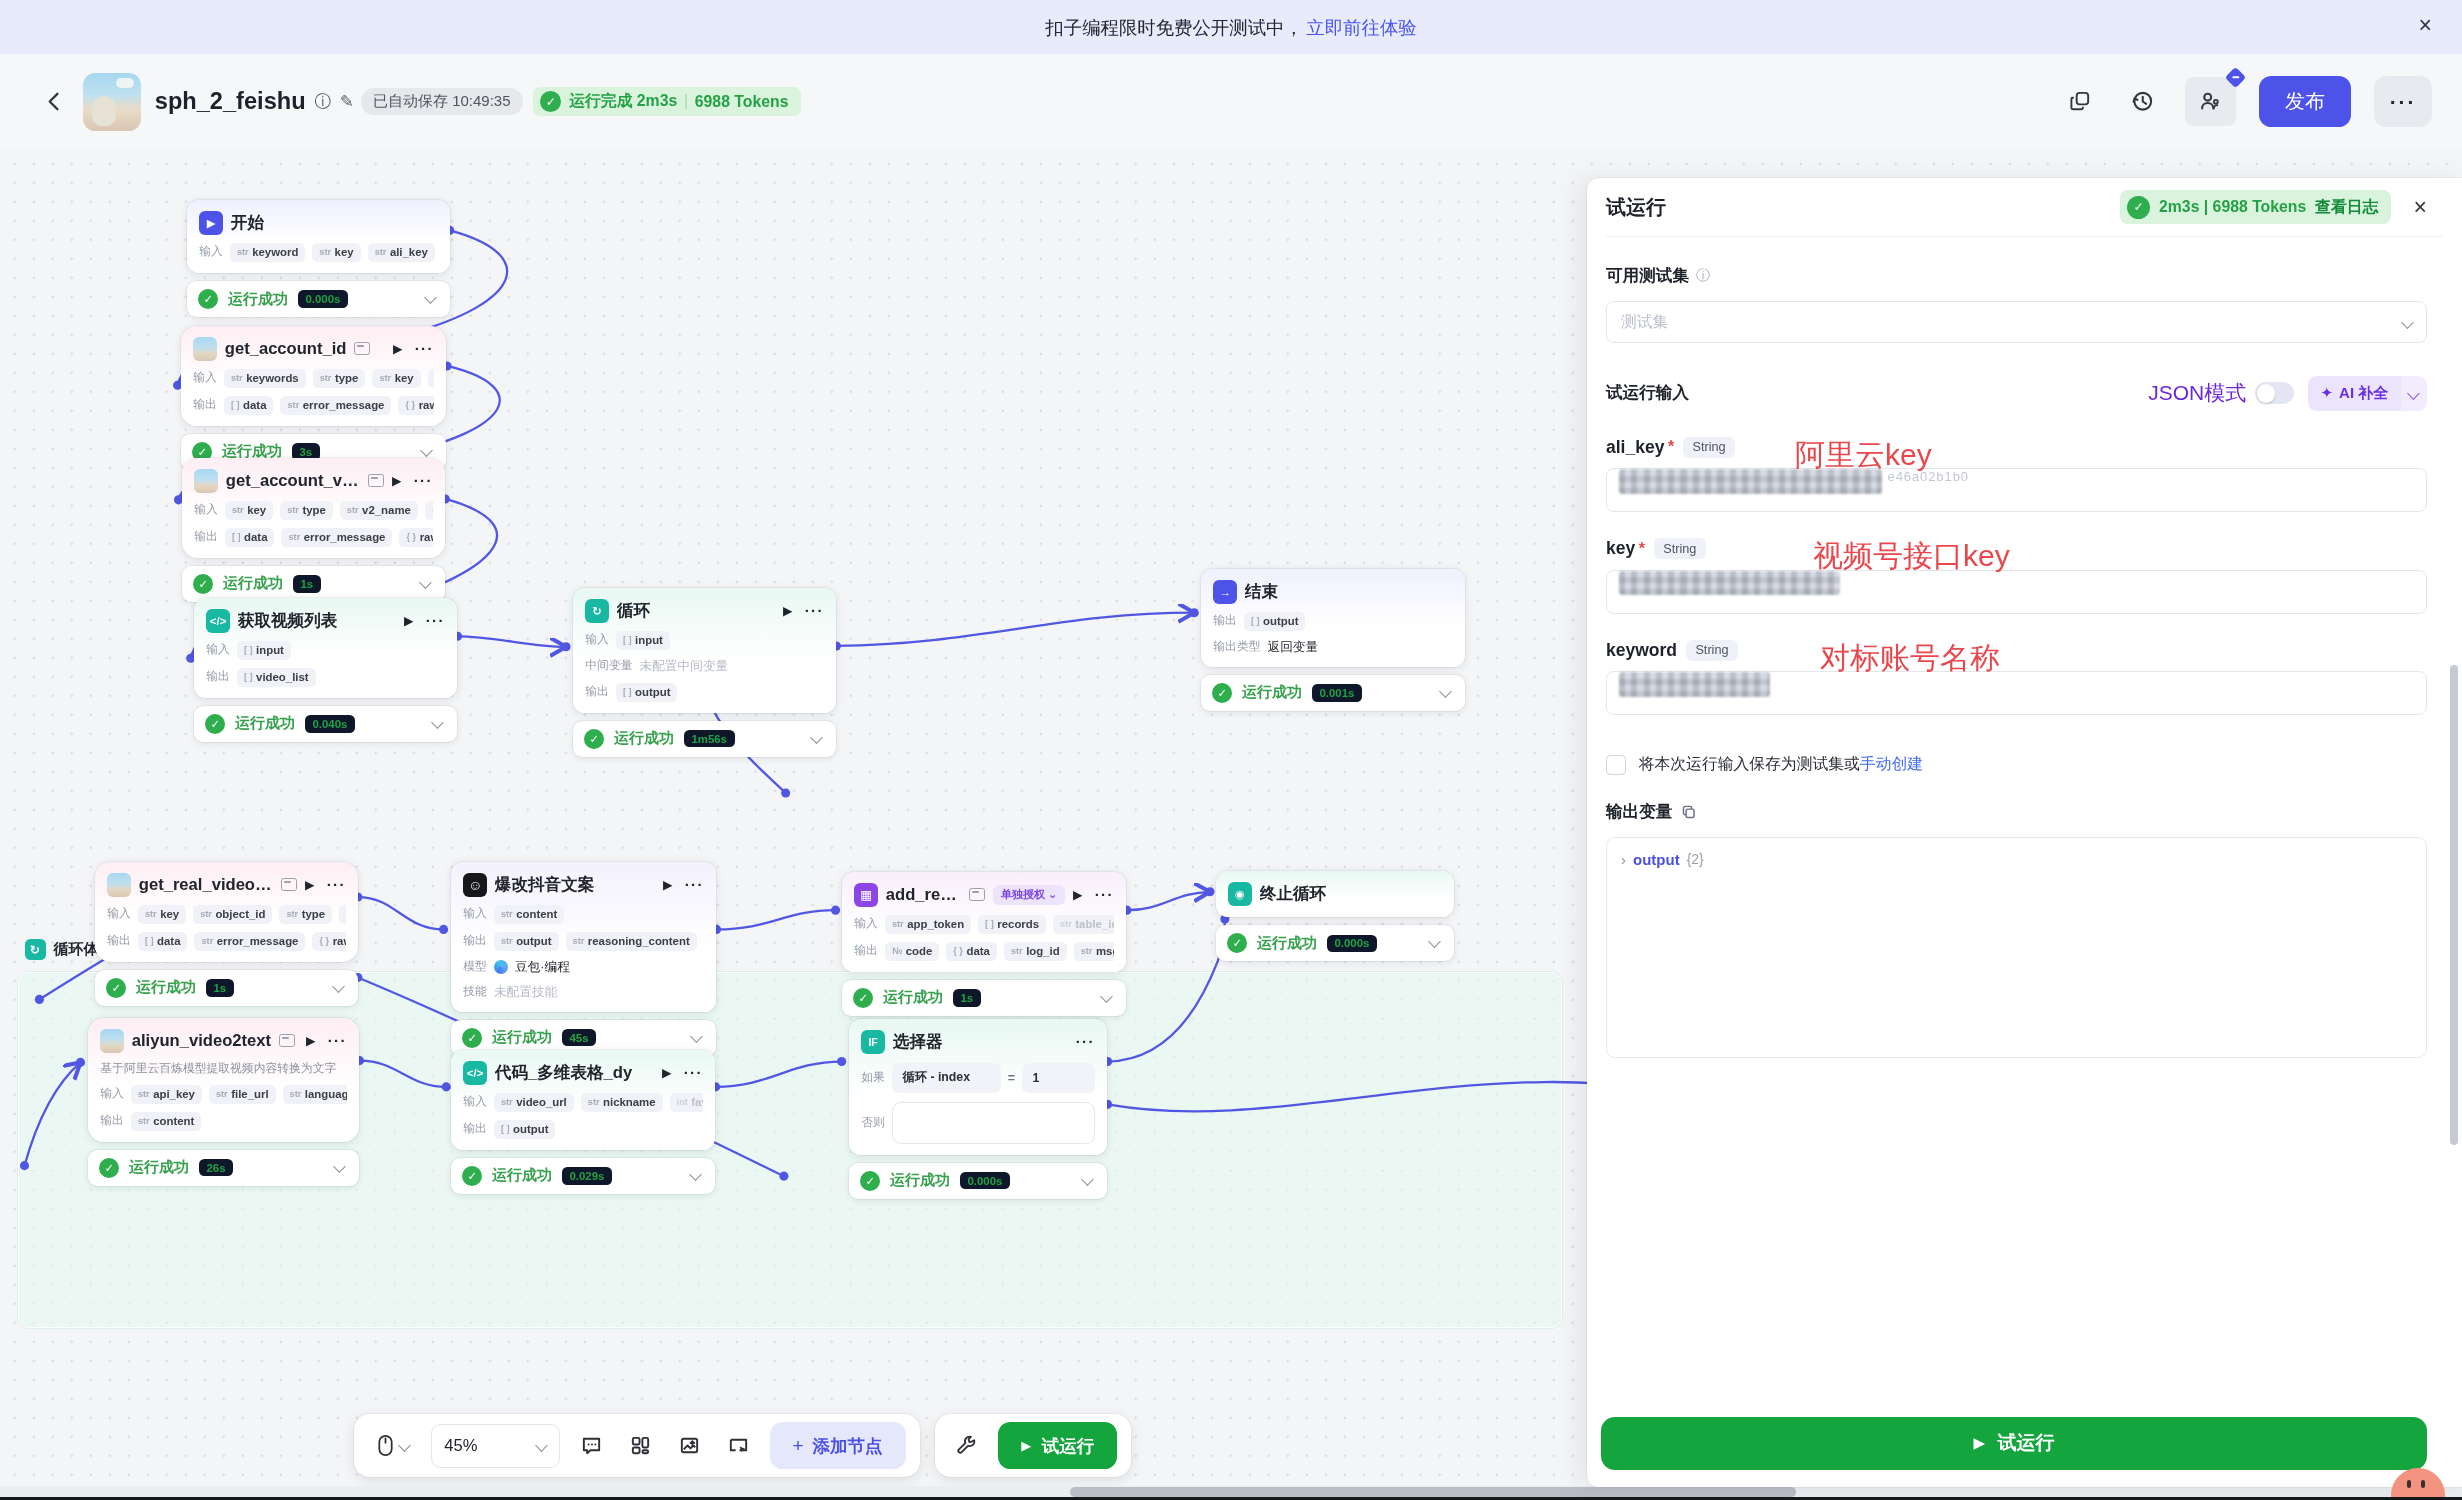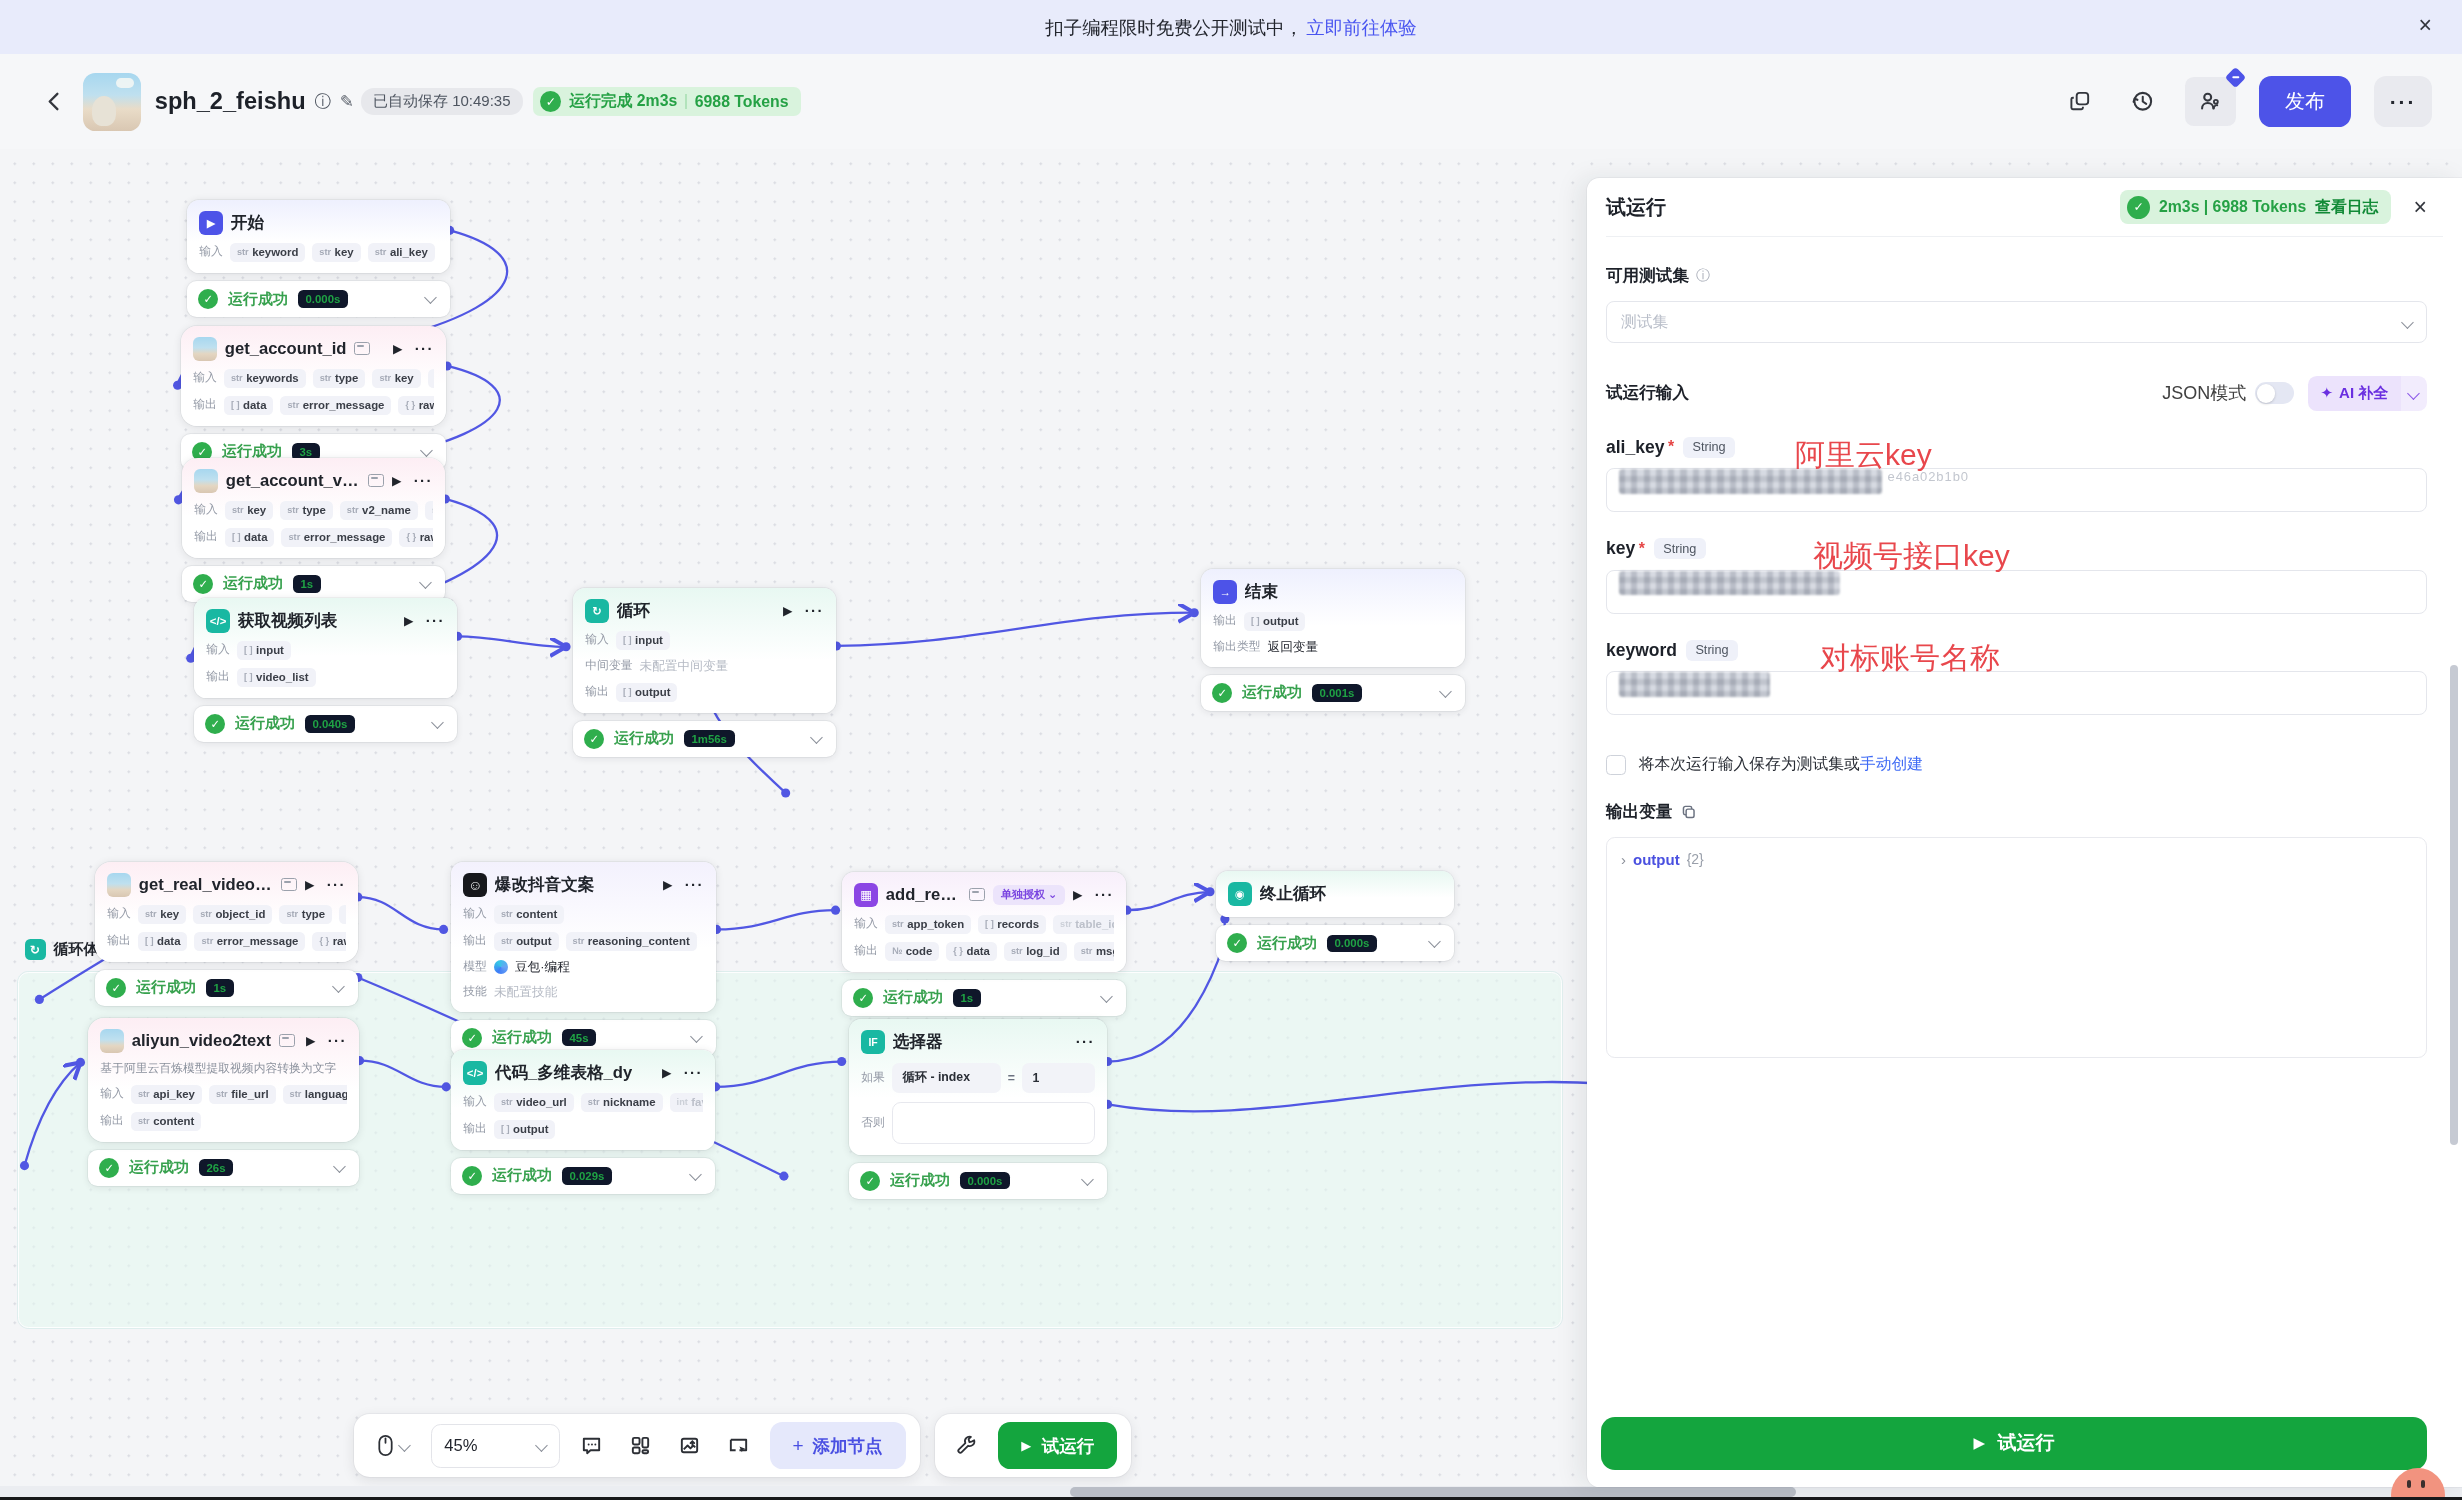--- a/index.html
+++ b/index.html
@@ -107,21 +107,21 @@
   .p-title{font-size:20px;font-weight:700;color:#1d2129;}
   .p-badge{margin-left:auto;background:#d9f3dd;border-radius:7.9px;display:flex;align-items:center;gap:8.8px;padding:5.3px 12.3px 5.3px 7px;font-size:15.8px;font-weight:700;color:#25a145;cursor:pointer;}
   .p-badge .log{color:#128a37;}
   .p-close{margin-left:23px;font-size:23px;color:#33363d;cursor:pointer;}
   .sec-label{display:flex;align-items:center;gap:7px;font-size:16.6px;font-weight:700;color:#1d2129;}
   .inf{color:#a6abb6;font-size:14px;font-weight:400;}
   .p-select{margin-top:14px;height:40px;border:1.3px solid #e4e6ec;border-radius:7.9px;display:flex;align-items:center;justify-content:space-between;padding:0 14px;cursor:pointer;}
   .p-select .ph{color:#b9bec9;font-size:15.8px;}
   .row-input-head{margin-top:33px;display:flex;align-items:center;}
   .jm{margin-left:auto;display:flex;align-items:center;gap:8.8px;}
-  .jm-label{font-size:18px;color:#404040;}
+  .jm-label{font-size:21px;color:#6d28d9;}
   .toggle{width:39px;height:22px;border-radius:11.4px;background:#e4e7f3;position:relative;cursor:pointer;flex:none;}
   .toggle:after{content:"";position:absolute;left:1.8px;top:1.8px;width:18.4px;height:18.4px;border-radius:50%;background:#fff;box-shadow:0 0.9px 2.6px rgba(0,0,0,.18);}
   .ai-btn{display:flex;margin-left:14px;cursor:pointer;}
   .ai-main{background:#ece3fc;color:#6a2fe0;font-size:15px;font-weight:700;padding:7.9px 12.3px;border-radius:8.8px 0 0 8.8px;display:flex;align-items:center;gap:6.1px;}
   .ai-chev{background:#f2ecfd;border-radius:0 8.8px 8.8px 0;padding:0 8.8px;display:flex;align-items:center;}
   .ai-chev .chev{border-color:#8a55e8;}
   .field{margin-top:26px;position:relative;}
   .f-lab{display:flex;align-items:center;gap:8.8px;}
   .f-name{font-size:17.5px;font-weight:700;color:#1d2129;}
   .f-star{color:#e54545;font-size:15.8px;font-weight:700;margin-left:-5.3px;}

